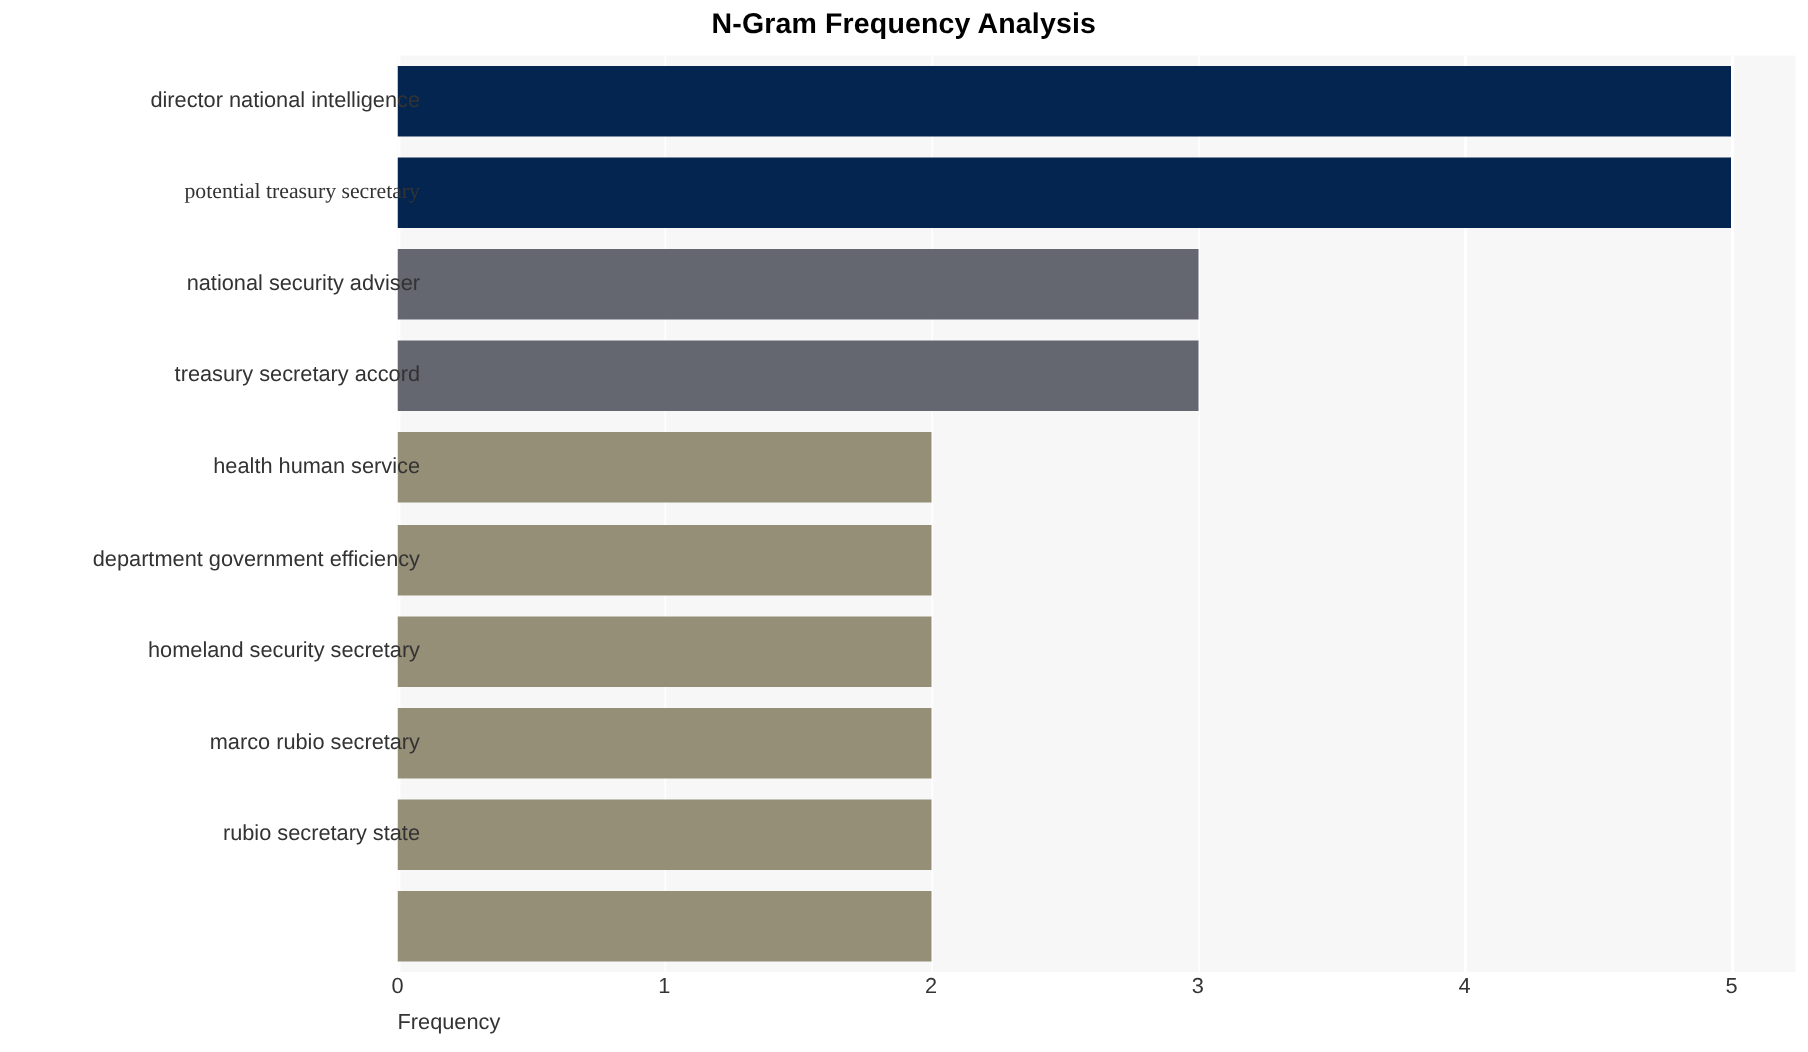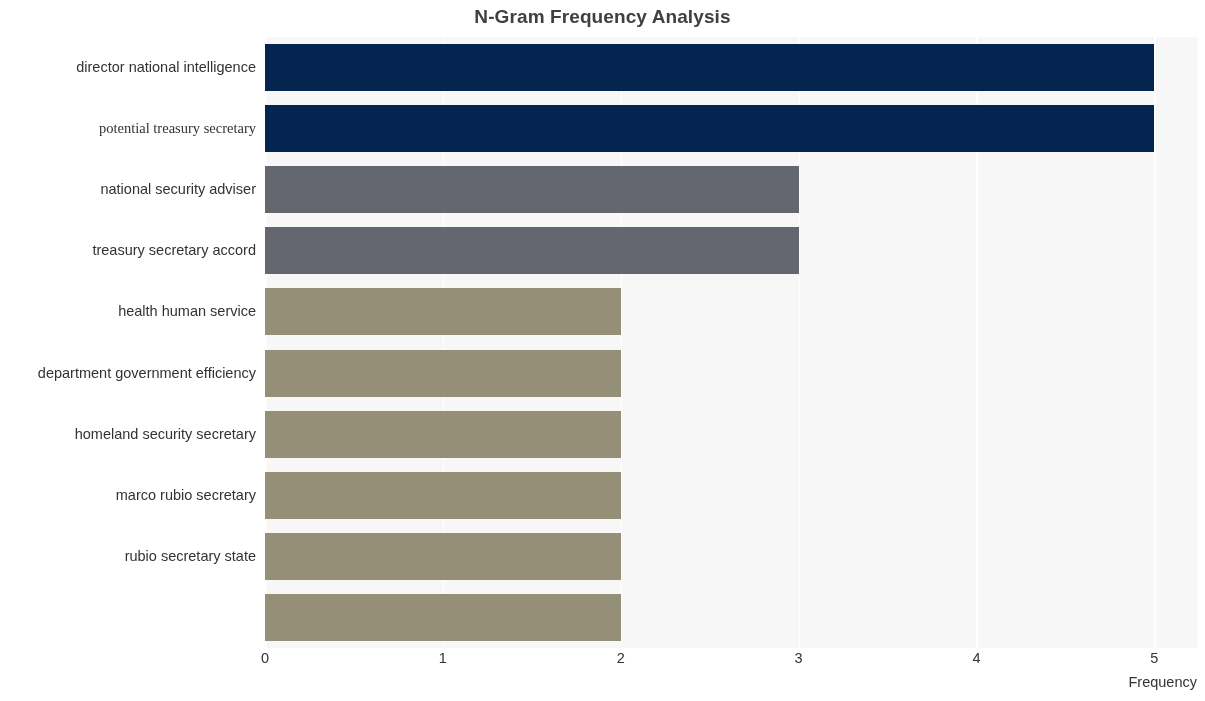--- a/index.html
+++ b/index.html
@@ -23,21 +23,21 @@
 
   
   #chart-title {
     position: absolute;
     left: 0;
     top: 6px;
     width: 1205px;
     text-align: center;
     font-size: 19px;
     font-weight: bold;
-    color: #404040;
+    color: #000000;
     letter-spacing: 0.1px;
   }
 
   
   #plot-area {
     position: absolute;
     left: 265px;
     top: 37px;
     width: 932px;
     height: 611px;
@@ -68,20 +68,21 @@
     height: 47px;
   }
 
   
   #y-axis-labels {
     position: absolute;
     left: 0;
     top: 37px;
     width: 256px;
     height: 611px;
+    padding-left: 24px;
   }
   .y-label {
     position: absolute;
     right: 0;
     width: 256px;
     text-align: right;
     font-size: 14.5px;
     color: #333333;
     height: 47px;
     line-height: 47px;
@@ -102,21 +103,21 @@
     font-size: 14.5px;
     color: #333333;
     transform: translateX(-50%);
     white-space: nowrap;
   }
   #x-axis-title {
     position: absolute;
     left: 265px;
     top: 674px;
     width: 932px;
-    text-align: right;
+    text-align: left;
     font-size: 14.5px;
     color: #333333;
   }
 </style>
 </head>
 <body>
 
 <div id="chart-root" style="background: rgb(255, 255, 255);">
 
   <div id="chart-title">N-Gram Frequency Analysis</div>

